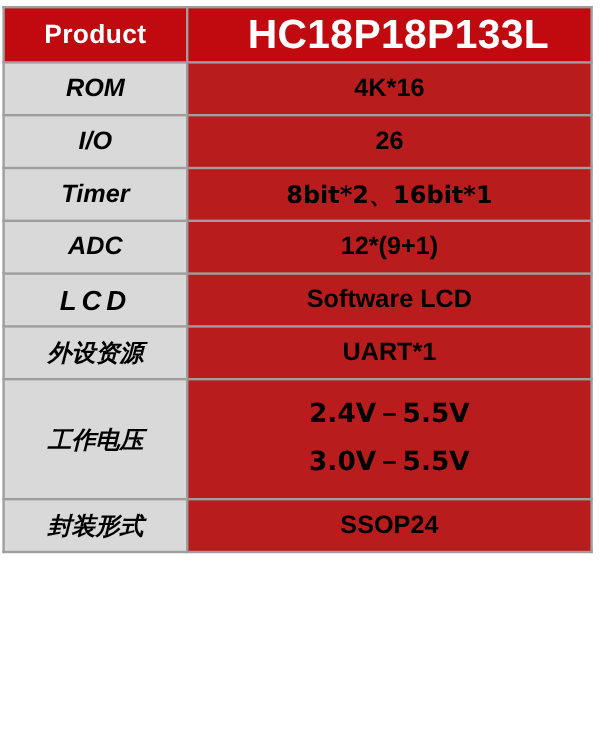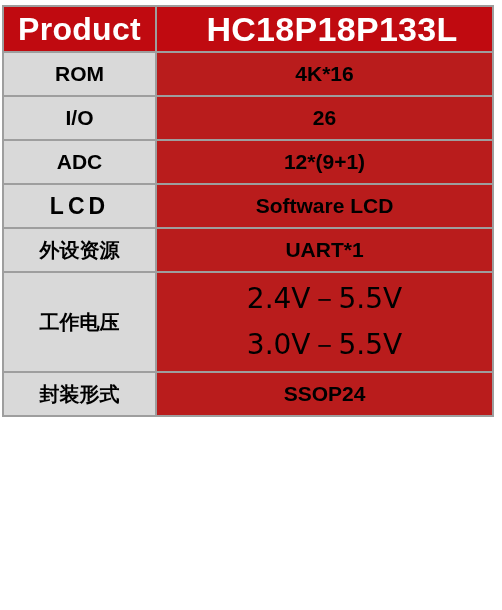--- a/index.html
+++ b/index.html
@@ -37,52 +37,53 @@
 
   
   .hdr-cell {
     background: #c00a10;
     color: #ffffff;
     height: 44px;
     font-weight: bold;
     font-size: 26px;
     letter-spacing: 0.3px;
   }
-  .hdr-cell.hdr-label { font-size: 32px; }
+  .hdr-cell.hdr-label { font-size: 22px; }
   .hdr-cell.hdr-value { font-size: 34px; padding-left: 15px; }
 
   
   .label-cell {
     background: #d9d9d9;
     color: #000000;
     font-weight: bold;
     font-size: 21px;
     height: 42px;
+    font-style: italic;
   }
   .value-cell {
     background: #b91c1c;
     color: #000000;
     font-weight: bold;
     font-size: 21px;
     height: 42px;
   }
   .label-cell.spaced {
     font-size: 23px;
     letter-spacing: 4px;
     font-weight: bold;
     margin-top: 45px;
   }
   .value-cell.two-line {
     line-height: 1.0;
   }
   .value-cell .ln {
     display: block;
     padding: 9px 0;
-    font-size: 28px;
-    font-weight: normal;
+    font-size: 22px;
+    font-weight: bold;
   }
   .tall {
     height: 98px;
   }
   .cjk {
     font-family: "DejaVu Sans", "Liberation Sans", sans-serif;
     font-size: 20px;
     font-weight: bold;
   }
 </style>
@@ -104,20 +105,24 @@
     <tbody>
       <tr>
         <td class="label-cell">ROM</td>
         <td class="value-cell">4K*16</td>
       </tr>
       <tr>
         <td class="label-cell">I/O</td>
         <td class="value-cell">26</td>
       </tr>
       <tr>
+        <td class="label-cell">Timer</td>
+        <td class="value-cell cjk">8bit*2、16bit*1</td>
+      </tr>
+      <tr>
         <td class="label-cell">ADC</td>
         <td class="value-cell">12*(9+1)</td>
       </tr>
       <tr>
         <td class="label-cell spaced">LCD</td>
         <td class="value-cell">Software LCD</td>
       </tr>
       <tr>
         <td class="label-cell cjk">外设资源</td>
         <td class="value-cell">UART*1</td>

